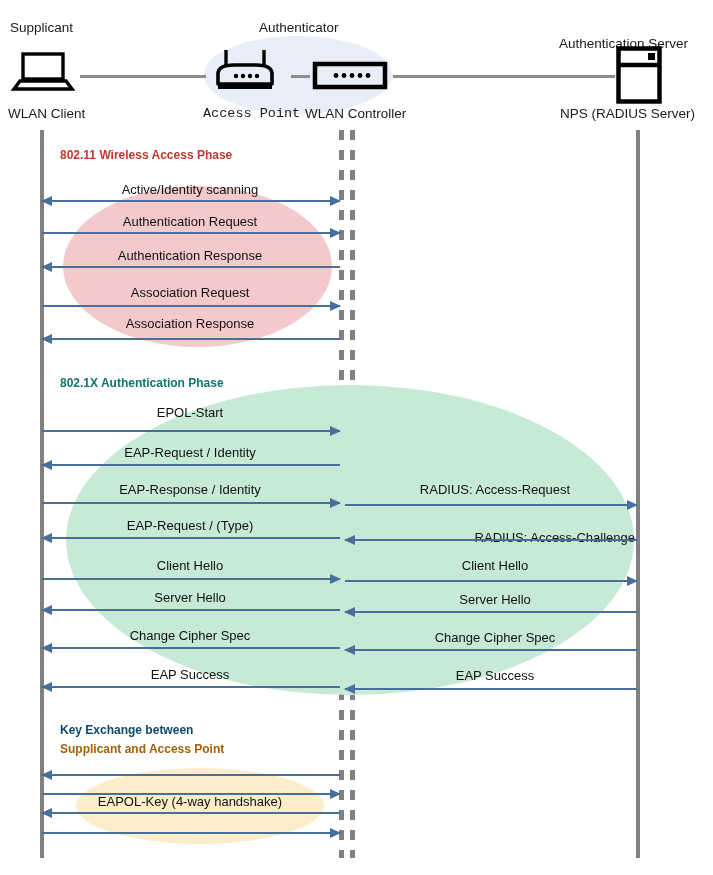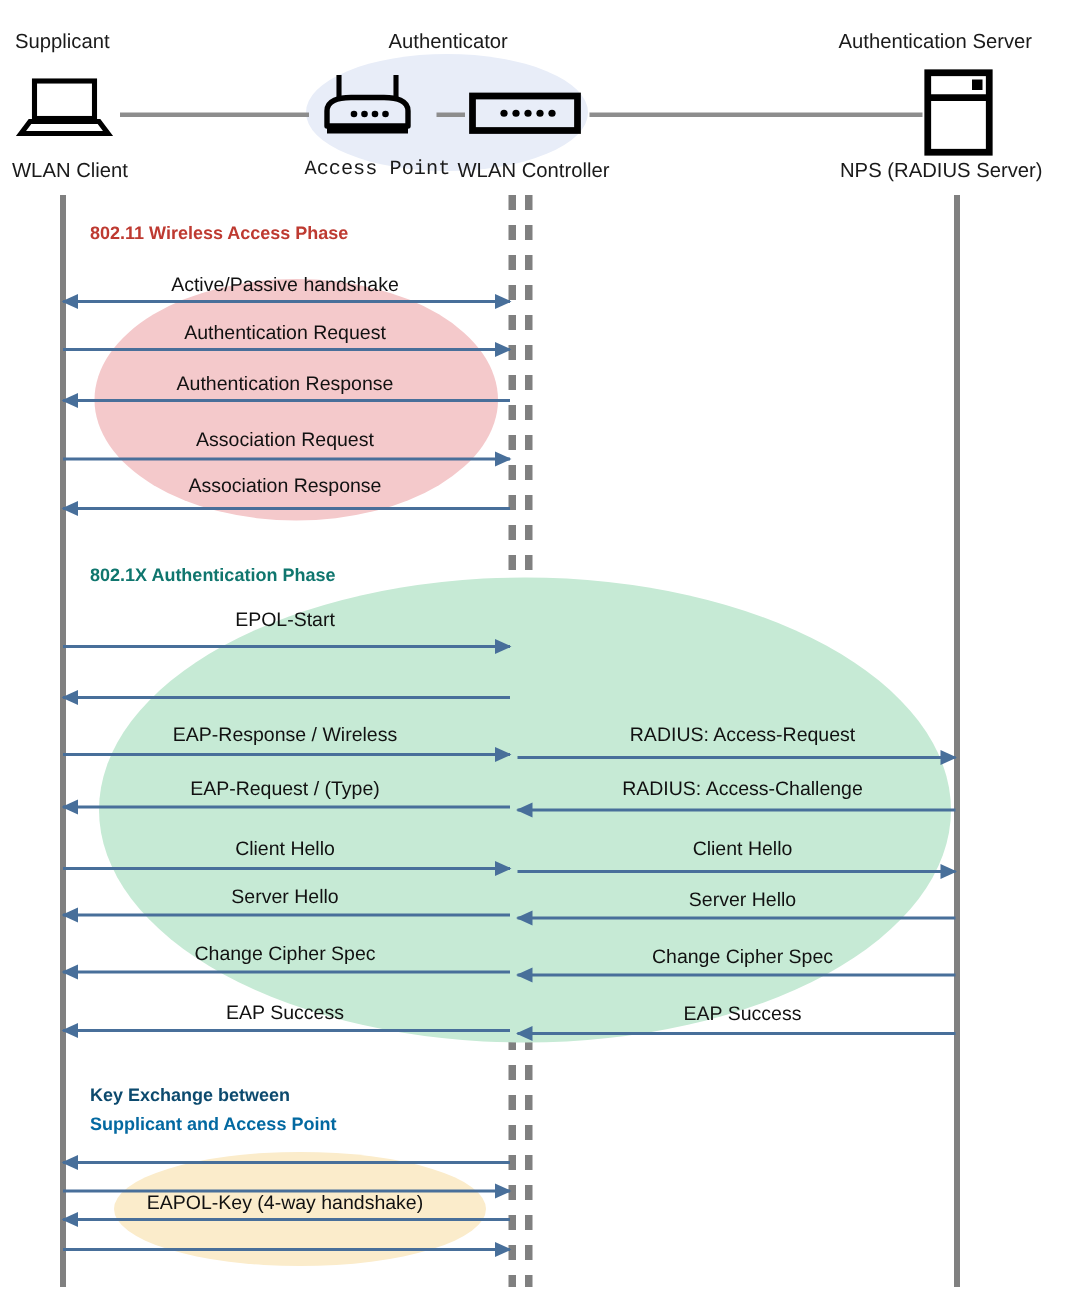--- a/index.html
+++ b/index.html
@@ -81,40 +81,40 @@
       <rect x="2" y="2" width="70" height="23" fill="none" stroke="#000" stroke-width="4.5"></rect>
       <circle cx="23" cy="13.5" r="2.4" fill="#000"></circle>
       <circle cx="31" cy="13.5" r="2.4" fill="#000"></circle>
       <circle cx="39" cy="13.5" r="2.4" fill="#000"></circle>
       <circle cx="47" cy="13.5" r="2.4" fill="#000"></circle>
       <circle cx="55" cy="13.5" r="2.4" fill="#000"></circle>
     </svg>
   </div>
   <div class="actor-sub" style="left:305px;top:106px;">WLAN Controller</div>
 
-  <div class="actor-title" style="left:559px;top:20px;">Authentication Server</div>
+  <div class="actor-title" style="left:559px;top:36px;">Authentication Server</div>
   <div class="icon-box" style="left:616px;top:46px;">
     <svg width="46" height="58" viewBox="0 0 46 58">
       <rect x="2.5" y="2.5" width="41" height="53" fill="none" stroke="#000" stroke-width="4.5"></rect>
       <line x1="2.5" y1="19" x2="43.5" y2="19" stroke="#000" stroke-width="4.5"></line>
       <rect x="32" y="7" width="7" height="7" fill="#000"></rect>
     </svg>
   </div>
   <div class="actor-sub" style="left:560px;top:106px;">NPS (RADIUS Server)</div>
 
   <div class="lifeline" style="left:40px;top:130px;height:728px;"></div>
   <div class="lifeline-dash" style="left:339px;top:130px;height:728px;"></div>
   <div class="lifeline-dash" style="left:350px;top:130px;height:728px;"></div>
   <div class="lifeline" style="left:636px;top:130px;height:728px;"></div>
 
   <div class="phase-blob" style="left:63px;top:186px;width:269px;height:161px;background:#f4c9cb;"></div>
 
   <div class="phase-caption" style="left:60px;top:146px;width:275px;color:#be3a31;">802.11 Wireless Access Phase</div>
 
-  <div class="msg-label" style="left:60px;top:182px;width:260px;">Active/Passive handshake</div>
+  <div class="msg-label" style="left:60px;top:182px;width:260px;">Active/Identity scanning</div>
   <div class="arrow left" style="left:42px;top:200px;width:298px;"></div>
   <div class="arrow right" style="left:42px;top:200px;width:298px;"></div>
 
   <div class="msg-label" style="left:60px;top:214px;width:260px;">Authentication Request</div>
   <div class="arrow right" style="left:42px;top:232px;width:298px;"></div>
 
   <div class="msg-label" style="left:60px;top:248px;width:260px;">Authentication Response</div>
   <div class="arrow left" style="left:42px;top:266px;width:298px;"></div>
 
   <div class="msg-label" style="left:60px;top:285px;width:260px;">Association Request</div>
@@ -123,62 +123,63 @@
   <div class="msg-label" style="left:60px;top:316px;width:260px;">Association Response</div>
   <div class="arrow left" style="left:42px;top:338px;width:298px;"></div>
 
   <div class="phase-blob" style="left:66px;top:385px;width:568px;height:310px;background:#c6ead5;"></div>
 
   <div class="phase-caption" style="left:60px;top:374px;width:285px;color:#0f766e;">802.1X Authentication Phase</div>
 
   <div class="msg-label" style="left:60px;top:405px;width:260px;">EPOL-Start</div>
   <div class="arrow right" style="left:42px;top:430px;width:298px;"></div>
 
+  <div class="msg-label" style="left:60px;top:445px;width:260px;">EAP-Request / Identity</div>
   <div class="arrow left" style="left:42px;top:464px;width:298px;"></div>
 
-  <div class="msg-label" style="left:60px;top:482px;width:260px;">EAP-Response / Wireless</div>
+  <div class="msg-label" style="left:60px;top:482px;width:260px;">EAP-Response / Identity</div>
   <div class="arrow right" style="left:42px;top:502px;width:298px;"></div>
 
   <div class="msg-label" style="left:60px;top:518px;width:260px;">EAP-Request / (Type)</div>
   <div class="arrow left" style="left:42px;top:537px;width:298px;"></div>
 
   <div class="msg-label" style="left:60px;top:558px;width:260px;">Client Hello</div>
   <div class="arrow right" style="left:42px;top:578px;width:298px;"></div>
 
   <div class="msg-label" style="left:60px;top:590px;width:260px;">Server Hello</div>
   <div class="arrow left" style="left:42px;top:609px;width:298px;"></div>
 
   <div class="msg-label" style="left:60px;top:628px;width:260px;">Change Cipher Spec</div>
   <div class="arrow left" style="left:42px;top:647px;width:298px;"></div>
 
   <div class="msg-label" style="left:60px;top:667px;width:260px;">EAP Success</div>
   <div class="arrow left" style="left:42px;top:686px;width:298px;"></div>
 
   <div class="msg-label" style="left:355px;top:482px;width:280px;">RADIUS: Access-Request</div>
   <div class="arrow right" style="left:345px;top:504px;width:292px;"></div>
 
-  <div class="msg-label" style="left:355px;top:518px;width:280px;">RADIUS: Access-Challenge</div>
+  <div class="msg-label" style="left:355px;top:530px;width:280px;text-align:right;">RADIUS: Access-Challenge</div>
   <div class="arrow left" style="left:345px;top:539px;width:292px;"></div>
 
   <div class="msg-label" style="left:355px;top:558px;width:280px;">Client Hello</div>
   <div class="arrow right" style="left:345px;top:580px;width:292px;"></div>
 
   <div class="msg-label" style="left:355px;top:592px;width:280px;">Server Hello</div>
   <div class="arrow left" style="left:345px;top:611px;width:292px;"></div>
 
   <div class="msg-label" style="left:355px;top:630px;width:280px;">Change Cipher Spec</div>
   <div class="arrow left" style="left:345px;top:649px;width:292px;"></div>
 
   <div class="msg-label" style="left:355px;top:668px;width:280px;">EAP Success</div>
   <div class="arrow left" style="left:345px;top:688px;width:292px;"></div>
 
   <div class="phase-blob" style="left:76px;top:768px;width:248px;height:76px;background:#fbeccb;"></div>
 
   <div class="phase-caption" style="left:60px;top:721px;width:285px;color:#0c4a6e;">Key Exchange between</div>
-  <div class="phase-caption" style="left:60px;top:740px;width:285px;color:#0369a1;">Supplicant and Access Point</div>
+  <div class="phase-caption" style="left:60px;top:740px;width:285px;color:#a16207;">Supplicant and Access Point</div>
 
   <div class="arrow left" style="left:42px;top:774px;width:298px;"></div>
   <div class="arrow right" style="left:42px;top:793px;width:298px;"></div>
 
   <div class="msg-label" style="left:60px;top:794px;width:260px;">EAPOL-Key (4-way handshake)</div>
 
   <div class="arrow left" style="left:42px;top:812px;width:298px;"></div>
   <div class="arrow right" style="left:42px;top:832px;width:298px;"></div>
 
 </div>

